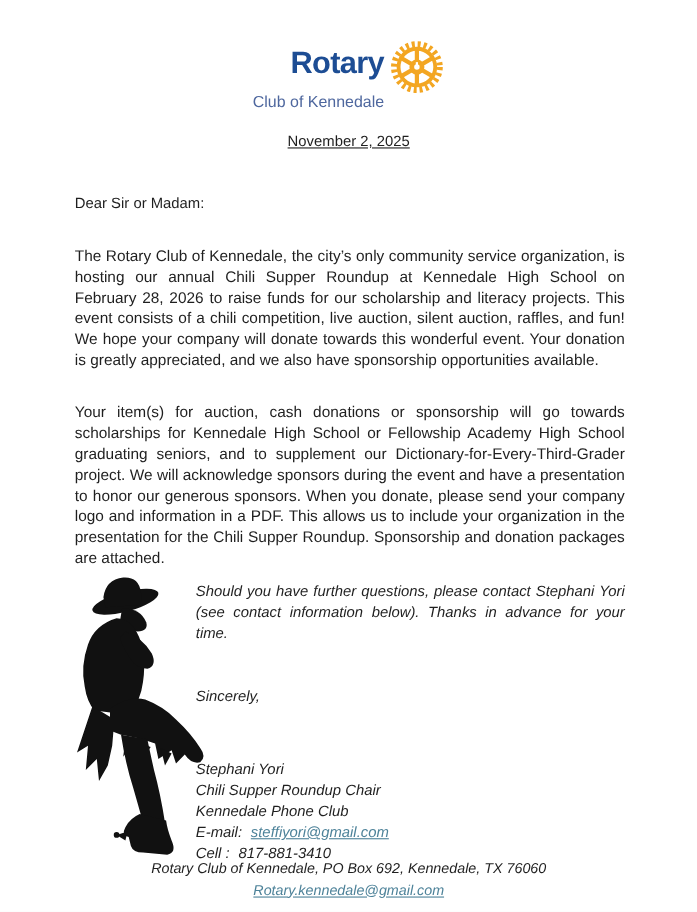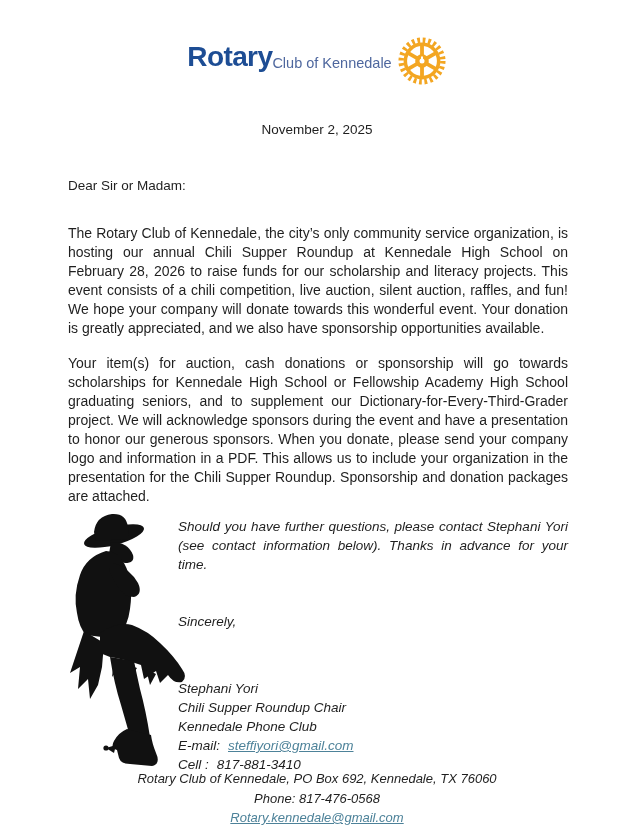--- a/index.html
+++ b/index.html
@@ -4,34 +4,34 @@
 <style>
   html,body { margin:0; padding:0; background:#e8e8e8; }
   .page {
     width:634px; height:829px; margin:0 auto; background:#ffffff;
     position:relative; overflow:hidden;
     font-family:"Liberation Sans", sans-serif; color:#1f1f1f;
   }
   
   .letterhead { padding-top:36px; display:flex; justify-content:center; }
   .logo-row { display:flex; align-items:flex-start; gap:5px; }
-  .logo-text { display:flex; flex-direction:row; align-items:flex-end; padding-top:7px; }
+  .logo-text { display:flex; flex-direction:column; align-items:flex-end; padding-top:7px;gap:11px; }
   .brand { font-size:28px; font-weight:bold; letter-spacing:-0.6px; line-height:1; }
   .subbrand { font-size:14.5px; margin-top:3px; white-space:nowrap; }
   .wheel { width:50px; height:50px; }
 
-  .date { text-align:center; font-size:13.5px; margin-top:36px; }
+  .date { text-align:center; font-size:13.5px; margin-top:20px;text-decoration:underline; }
   .greeting { font-size:13.5px; margin:41px 66px 0 68px; }
 
   .body-para {
     font-size:14px; line-height:19px; text-align:justify;
     margin:0 66px 0 68px;
   }
   .p1 { margin-top:31px; }
-  .p2 { margin-top:16px; }
+  .p2 { margin-top:28px; }
 
   .sig-section { position:relative; margin-top:5px; height:258px; }
   .cowboy { position:absolute; left:56px; top:0; width:132px; height:258px; }
   .sig-text { margin-left:178px; margin-right:66px; padding-top:6px;font-style:italic; }
   .p3 { margin:0; text-align:justify; font-size:13.5px; line-height:19px; }
   .closing { font-size:13.5px; margin-top:40px; }
   .sig-block { font-size:13.5px; line-height:19px; margin-top:50px; }
   .sig-line { white-space:nowrap; }
   .label-gap { display:inline-block; width:8px; }
 
@@ -117,18 +117,17 @@
         </div>
         <div class="sig-line">
           <span>Cell :</span><span class="label-gap"></span><span>817-881-3410</span>
         </div>
       </div>
     </div>
   </section>
 
   <footer class="footer">
     <div>Rotary Club of Kennedale, PO Box 692, Kennedale, TX 76060</div>
-    <div>Phone:  817-476-0568</div>
     <a class="link" style="color:#4d8299;">Rotary.kennedale@gmail.com</a>
 
   </footer>
 
 </div>
 
 </body></html>

